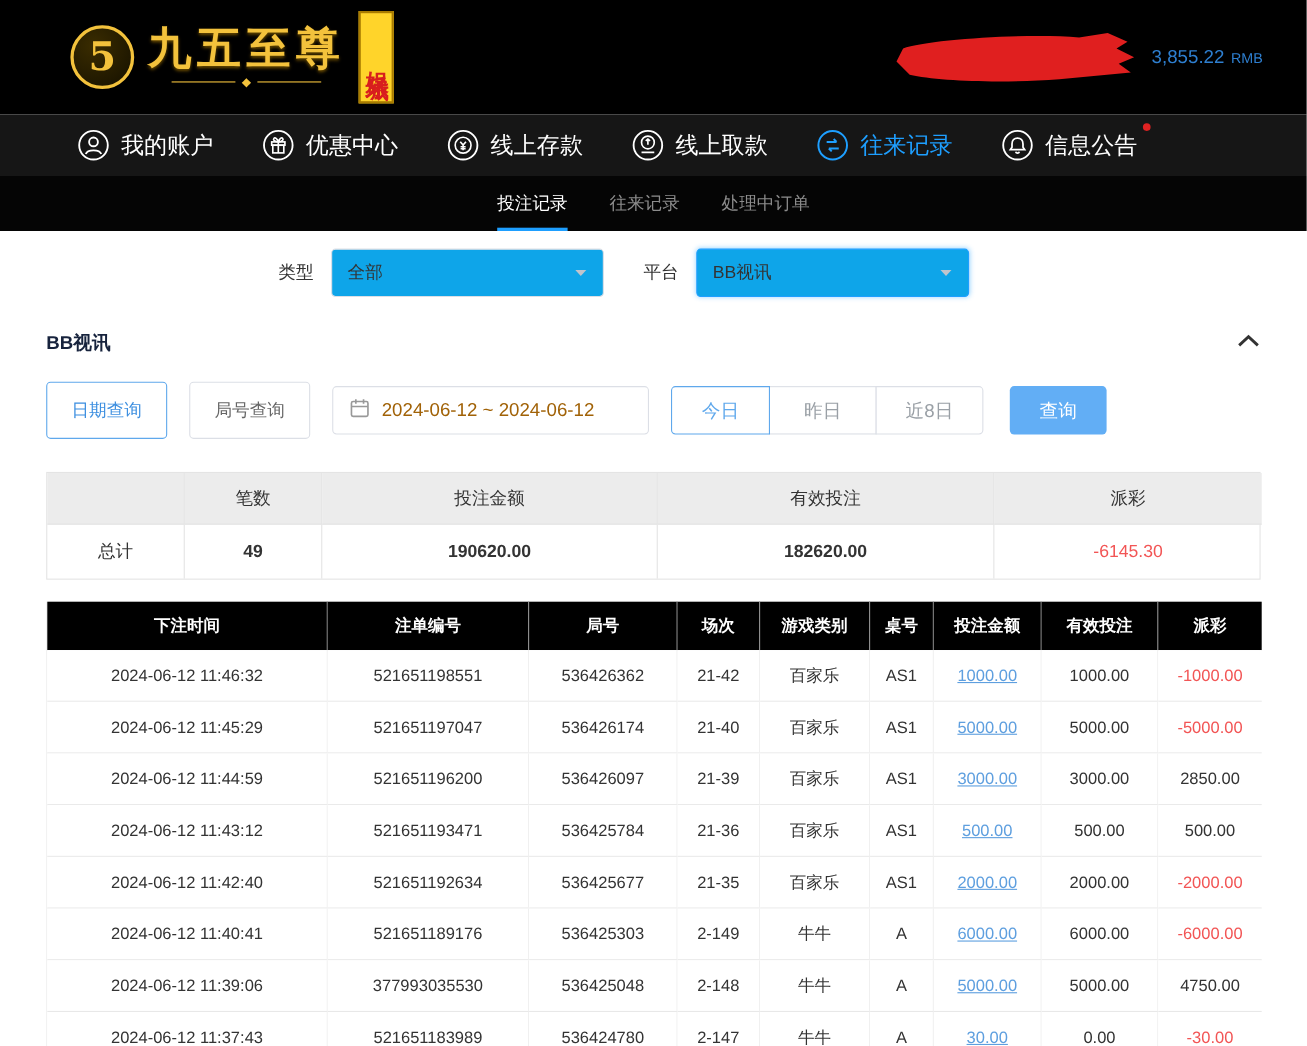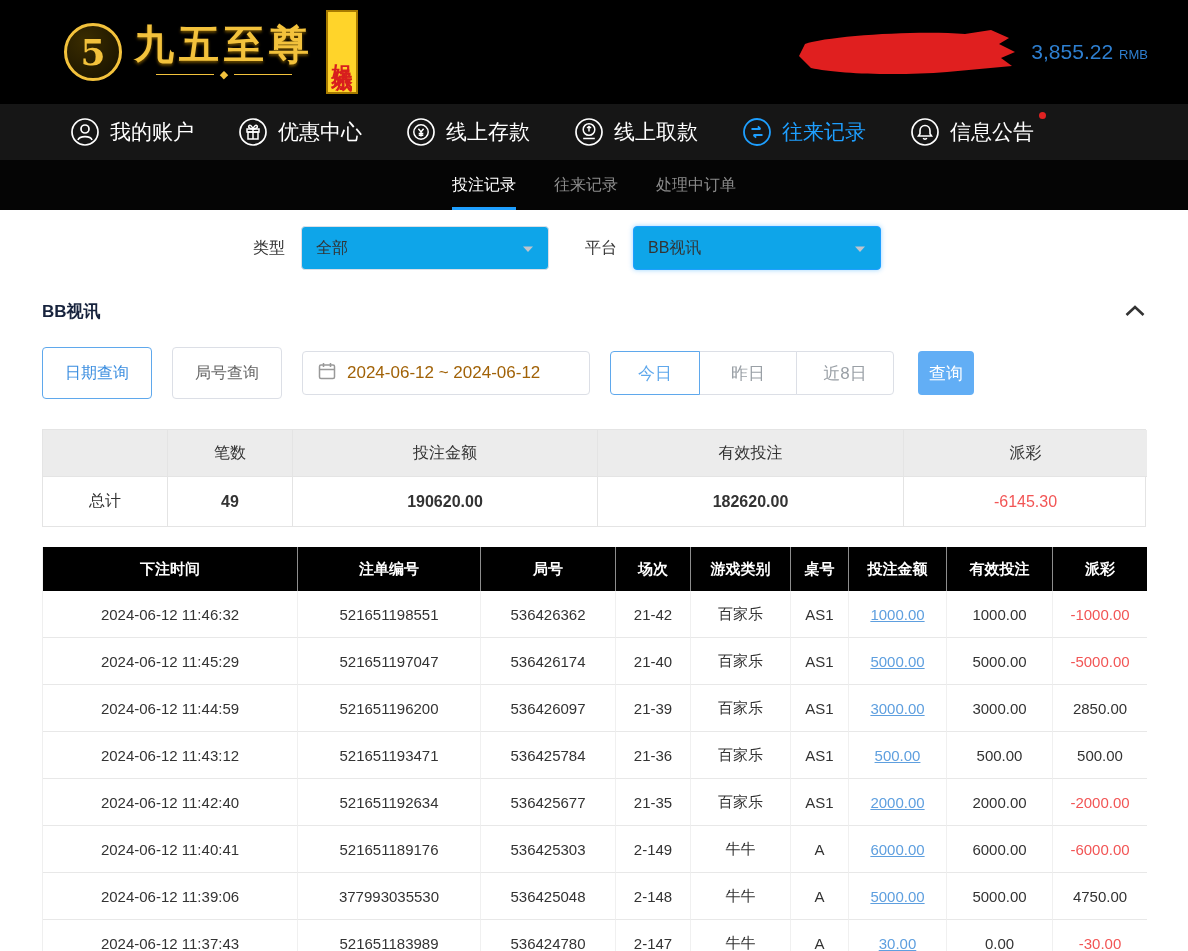--- a/index.html
+++ b/index.html
@@ -16,21 +16,21 @@
   .logo-text { display: flex; flex-direction: column; align-items: center; }
   .logo-title { font-family: "DejaVu Serif", serif; font-size: 40px; font-weight: 700; color: #f3c23c;
                 letter-spacing: 5px; text-shadow: 0 2px 3px #6b4c00; line-height: 1; }
   .flourish { display: flex; align-items: center; gap: 6px; color: #f3c23c; margin-top: 4px; font-size: 11px; }
   .flourish::before, .flourish::after { content: ""; width: 58px; height: 1px; background: #f3c23c; }
   .logo-badge { width: 32px; min-height: 84px; background: #ffd42a; border: 2px solid #a87b00; color: #d81e1e;
                 writing-mode: vertical-rl; text-orientation: upright; font-weight: 700; font-size: 21px;
                 display: flex; align-items: center; justify-content: center; letter-spacing: 3px; padding: 4px 0; }
   .top-right { display: flex; align-items: center; gap: 12px; }
   .balance { display: flex; align-items: baseline; gap: 6px; }
-  .balance-amount { color: #2e7fd0; font-size: 21px; }
+  .balance-amount { color: #2e7fd0; font-size: 17px; }
   .balance-currency { color: #2e7fd0; font-size: 13px; }
 
   
   .nav { height: 56px; background: #161616; display: flex; align-items: center; padding: 0 70px; gap: 44px; }
   .nav-item { display: flex; align-items: center; gap: 10px; color: #fff; font-size: 21px; cursor: pointer; position: relative; }
   .nav-item.active { color: #1e9fff; }
   .nav-item svg { display: block; }
   .badge-dot { position: absolute; top: -5px; right: -12px; width: 7px; height: 7px; border-radius: 50%; background: #e02222; }
 
   
@@ -58,21 +58,21 @@
          font-size: 16px; padding: 0 22px; display: flex; align-items: center; justify-content: center; cursor: pointer; }
   .btn.blue-outline { border-color: #5fa8ec; color: #3d8fe0; }
   .datepicker { height: 44px; border: 1px solid #dcdfe6; border-radius: 4px; background: #fff;
                 display: flex; align-items: center; gap: 10px; padding: 0 14px; font-size: 17px; color: #a16207; width: 288px; cursor: pointer; }
   .btn-group { display: flex; }
   .gbtn { width: 98px; height: 44px; border: 1px solid #dcdfe6; background: #fff; color: #9aa0a6; font-size: 17px;
           display: flex; align-items: center; justify-content: center; margin-left: -1px; cursor: pointer; }
   .gbtn:first-child { margin-left: 0; border-radius: 4px 0 0 4px; width: 90px; }
   .gbtn:last-child { border-radius: 0 4px 4px 0; }
   .gbtn.active { border-color: #5fa8ec; color: #5fa8ec; z-index: 1; }
-  .search-btn { width: 56px; height: 44px; background: #62aef5; border: none; color: #fff; border-radius: 4px;
+  .search-btn { width: 88px; height: 44px; background: #62aef5; border: none; color: #fff; border-radius: 4px;
                 font-size: 17px; display: flex; align-items: center; justify-content: center; margin-left: 4px; cursor: pointer; }
 
   
   .summary { margin: 30px 42px 0; border: 1px solid #e4e4e4; display: grid;
              grid-template-columns: 125px 125px 305px 306px 243px; font-size: 16px; color: #333; }
   .summary > div { display: flex; align-items: center; justify-content: center;
                    border-right: 1px solid #e4e4e4; height: 49px; }
   .summary > div:nth-child(5n) { border-right: none; }
   .summary .sh { background: #ececec; border-bottom: 1px solid #e4e4e4; height: 47px; }
   .bold { font-weight: 700; }

